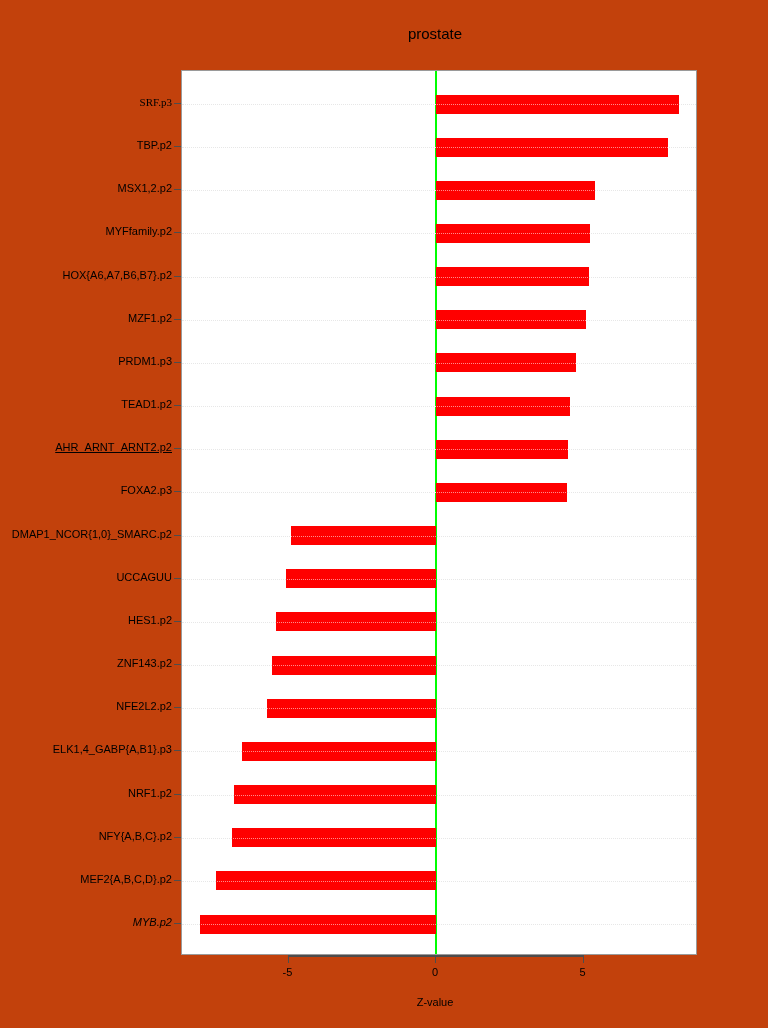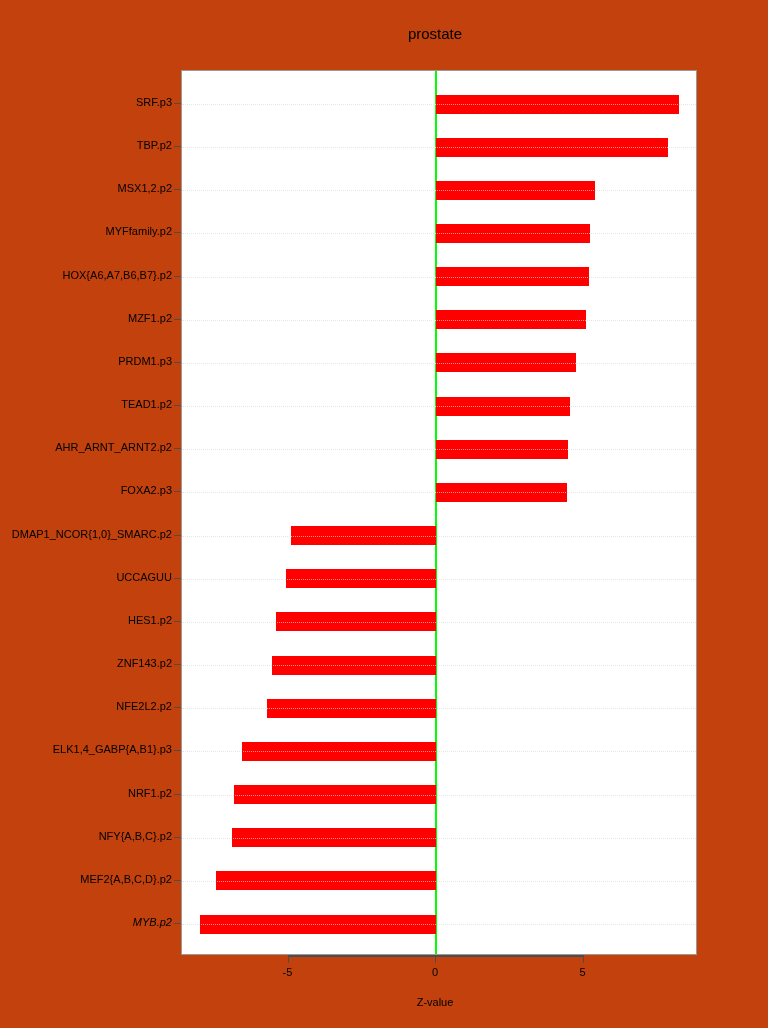--- a/index.html
+++ b/index.html
@@ -209,29 +209,29 @@
       <div class="ytick-mark" style="top: 621px;"></div>
       <div class="ytick-mark" style="top: 664px;"></div>
       <div class="ytick-mark" style="top: 707px;"></div>
       <div class="ytick-mark" style="top: 750px;"></div>
       <div class="ytick-mark" style="top: 794px;"></div>
       <div class="ytick-mark" style="top: 837px;"></div>
       <div class="ytick-mark" style="top: 880px;"></div>
       <div class="ytick-mark" style="top: 923px;"></div>
     </div>
   <div id="ylabels">
-      <div class="ylabel" style="top: 96px;">SRF.p3</div>
+      <div class="ylabel" style="top: 96px; font-family: Liberation Serif, serif;">SRF.p3</div>
       <div class="ylabel" style="top: 139.158px;">TBP.p2</div>
       <div class="ylabel" style="top: 182.316px;">MSX1,2.p2</div>
       <div class="ylabel" style="top: 225.474px;">MYFfamily.p2</div>
       <div class="ylabel" style="top: 268.632px;">HOX{A6,A7,B6,B7}.p2</div>
       <div class="ylabel" style="top: 311.789px;">MZF1.p2</div>
       <div class="ylabel" style="top: 354.947px;">PRDM1.p3</div>
       <div class="ylabel" style="top: 398.105px;">TEAD1.p2</div>
-      <div class="ylabel" style="top: 441.263px;">AHR_ARNT_ARNT2.p2</div>
+      <div class="ylabel" style="top: 441.263px; text-decoration: underline;">AHR_ARNT_ARNT2.p2</div>
       <div class="ylabel" style="top: 484.421px; margin-left: 12px;">FOXA2.p3</div>
       <div class="ylabel" style="top: 527.579px;">DMAP1_NCOR{1,0}_SMARC.p2</div>
       <div class="ylabel" style="top: 570.737px;">UCCAGUU</div>
       <div class="ylabel" style="top: 613.895px;">HES1.p2</div>
       <div class="ylabel" style="top: 657.053px;">ZNF143.p2</div>
       <div class="ylabel" style="top: 700.211px;">NFE2L2.p2</div>
       <div class="ylabel" style="top: 743.368px;">ELK1,4_GABP{A,B1}.p3</div>
       <div class="ylabel" style="top: 786.526px;">NRF1.p2</div>
       <div class="ylabel" style="top: 829.684px;">NFY{A,B,C}.p2</div>
       <div class="ylabel" style="top: 872.842px;">MEF2{A,B,C,D}.p2</div>

